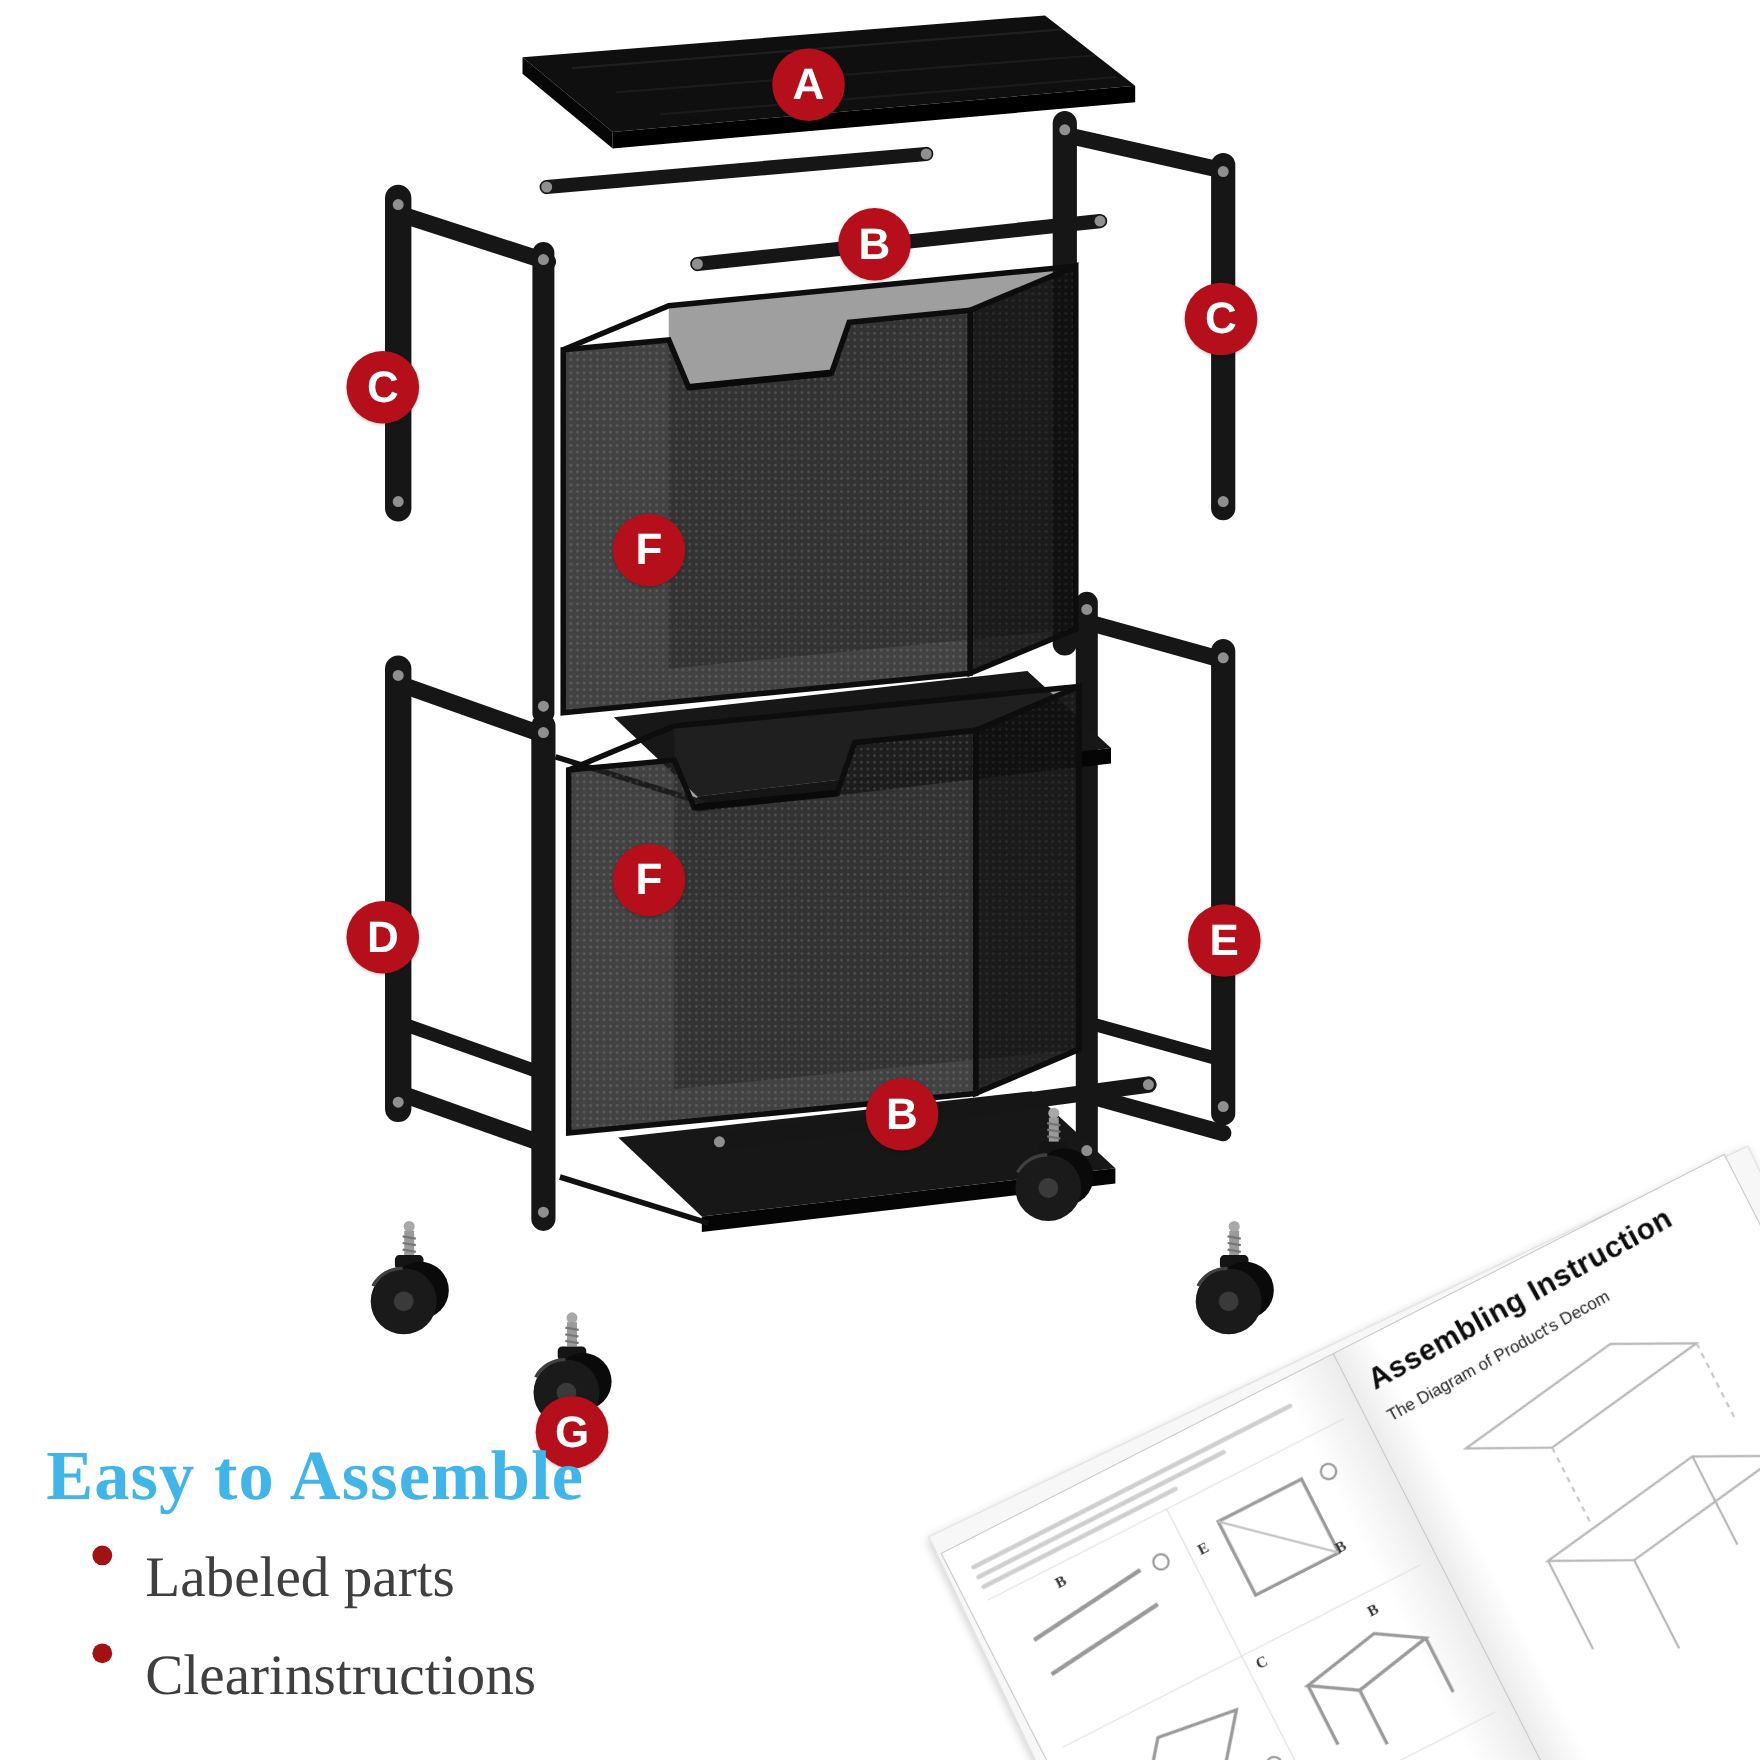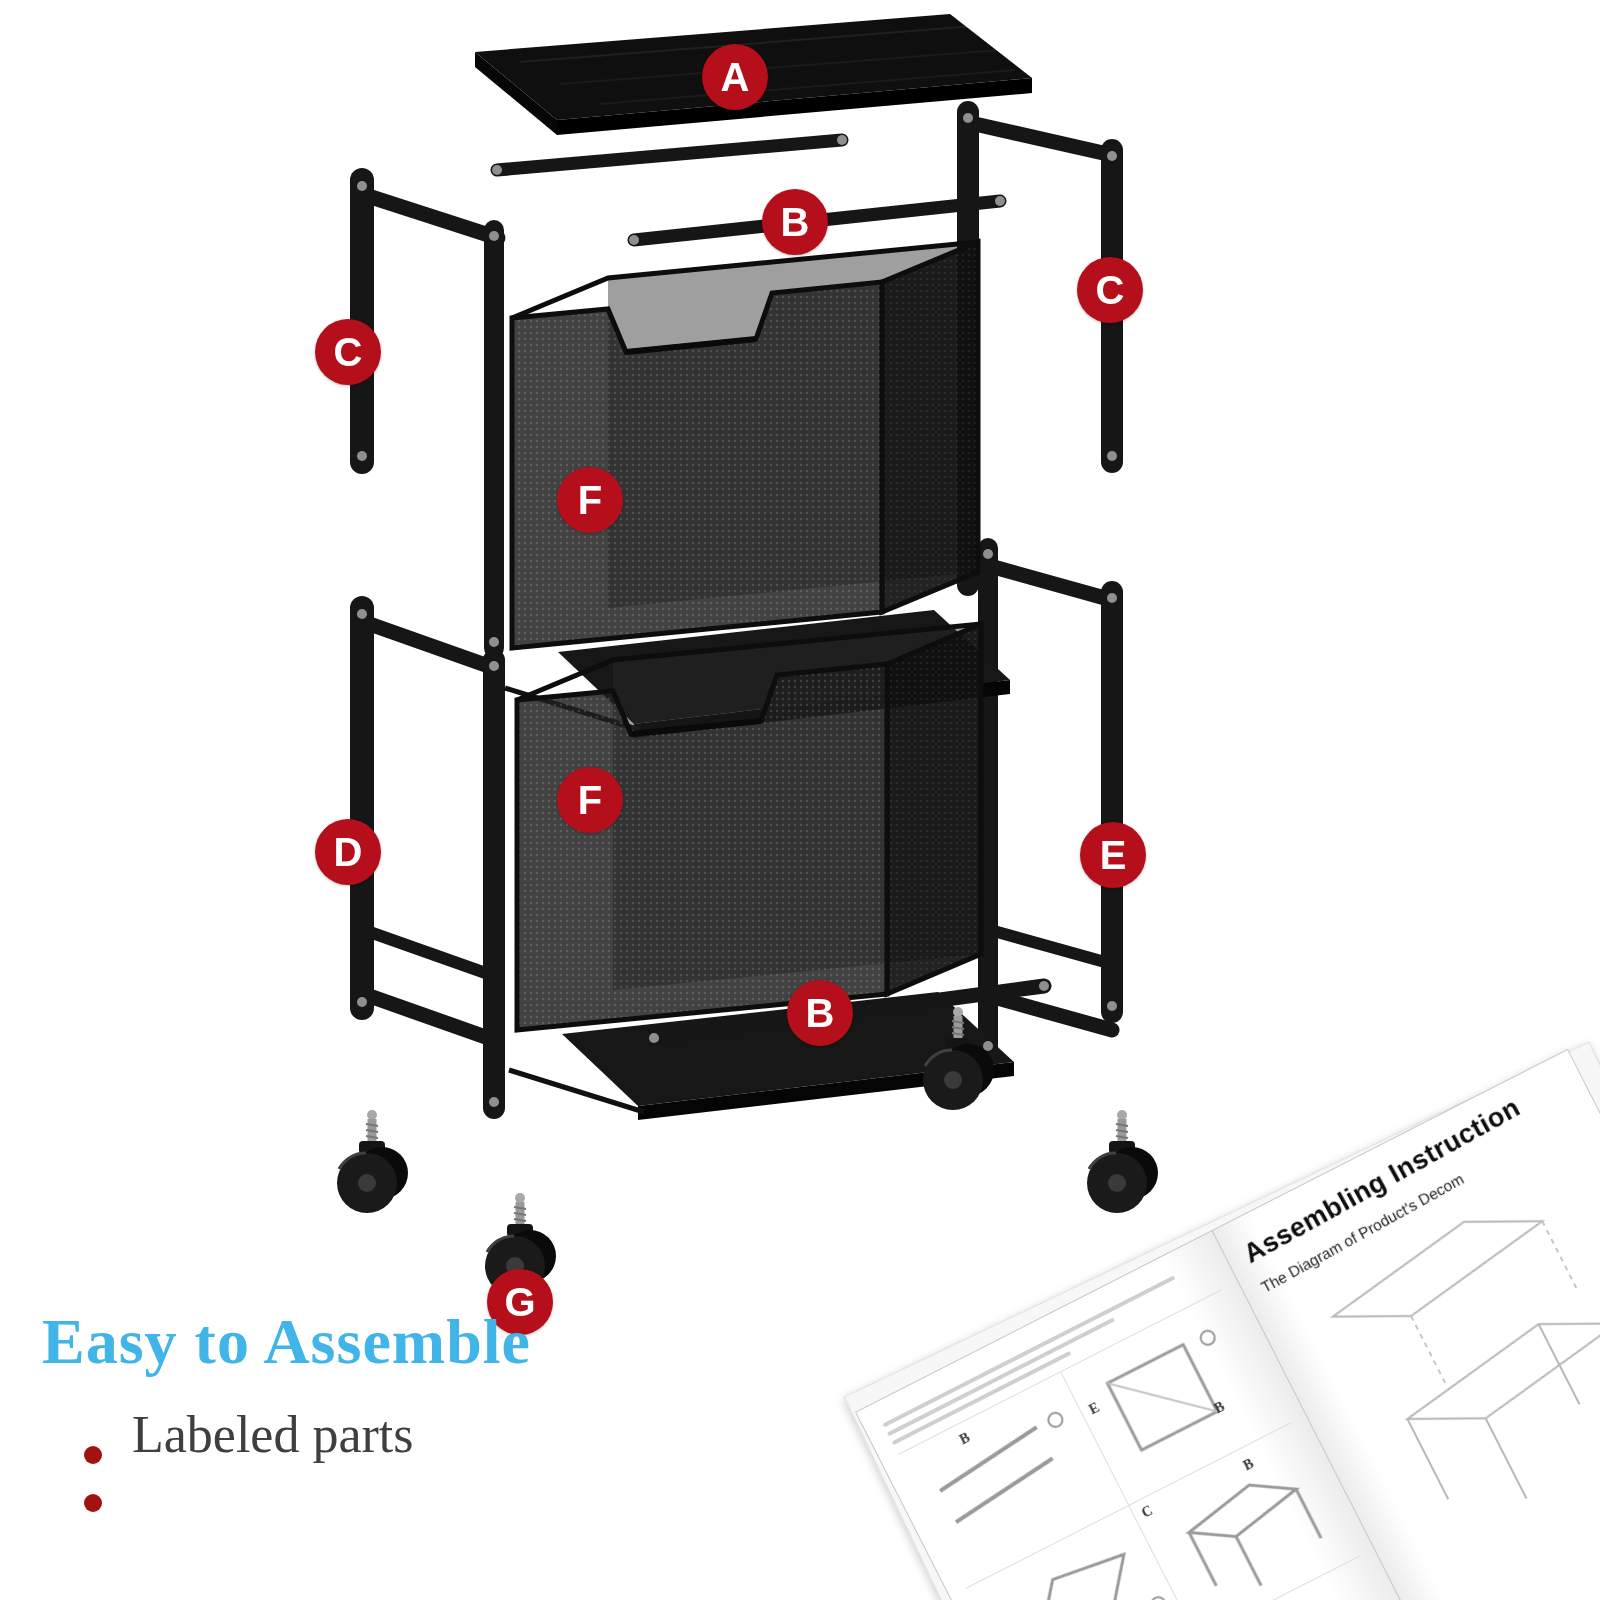--- a/index.html
+++ b/index.html
@@ -10,21 +10,21 @@
   
   .plabel{position:absolute;width:66px;height:66px;border-radius:50%;
           background:#b40f1a;color:#fff;display:flex;align-items:center;justify-content:center;
           font:700 40px "Liberation Sans",sans-serif;transform:translate(-50%,-50%);
           box-shadow:0 1px 3px rgba(0,0,0,.25);z-index:5;}
 
   
   .caption{position:absolute;left:42px;top:1308px;z-index:6;}
   .headline{margin:0;font-family:"Liberation Serif",serif;font-weight:700;
             font-size:64px;line-height:1.05;color:#41b4e8;letter-spacing:1px;}
-  .bullet-row{display:flex;align-items:flex-end;margin-top:30px;
+  .bullet-row{display:flex;align-items:flex-start;margin-top:30px;
               font-family:"Liberation Serif",serif;font-size:52px;color:#3f3f3f;}
   .bullet-row .dot{width:18px;height:18px;border-radius:50%;background:#a31212;
                    margin:0 30px 0 42px;flex:0 0 auto;}
 
   
   .manual{position:absolute;left:855px;top:1412px;width:800px;height:640px;
           transform:rotate(-27deg);transform-origin:0 0;display:flex;z-index:4;
           filter:drop-shadow(-2px 2px 4px rgba(0,0,0,.18));}
   .manual::before{content:"";position:absolute;left:-12px;top:-8px;width:103%;height:103%;
           background:#f7f7f7;border:1px solid #ddd;z-index:-1;transform:rotate(1.5deg);}
@@ -254,16 +254,17 @@
   </div>
 
   <div class="caption">
     <h1 class="headline" style="color: rgb(65, 180, 232);">Easy to Assemble</h1>
     <div class="bullet-row">
       <span class="dot" style="background: rgb(163, 18, 18);"></span>
       <span>Labeled parts</span>
     </div>
     <div class="bullet-row">
       <span class="dot" style="background: rgb(163, 18, 18);"></span>
+      <span>Clearinstructions</span>
     </div>
   </div>
 
 </div>
 
 </body></html>

